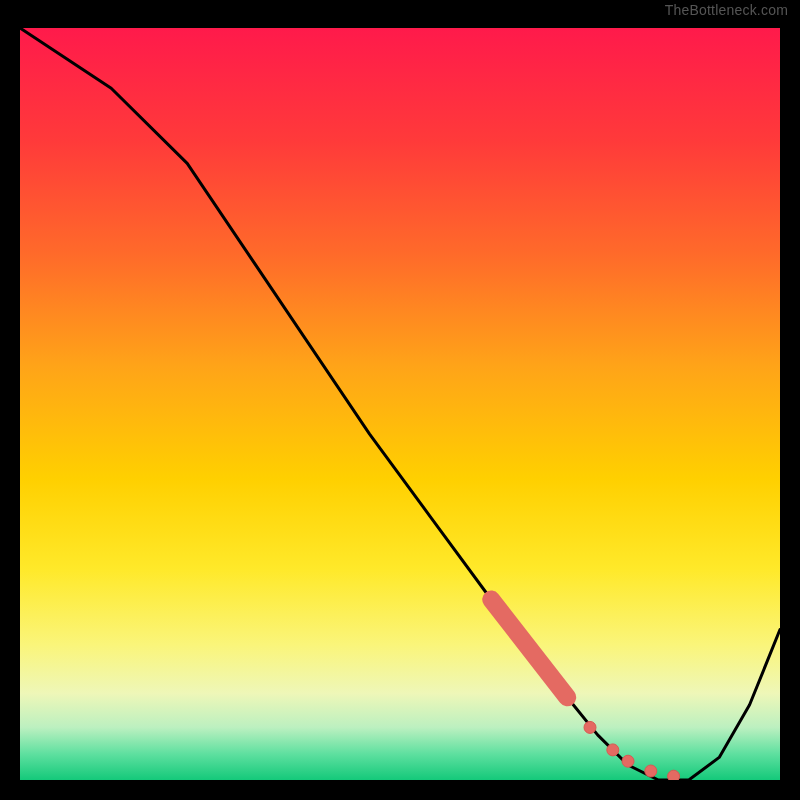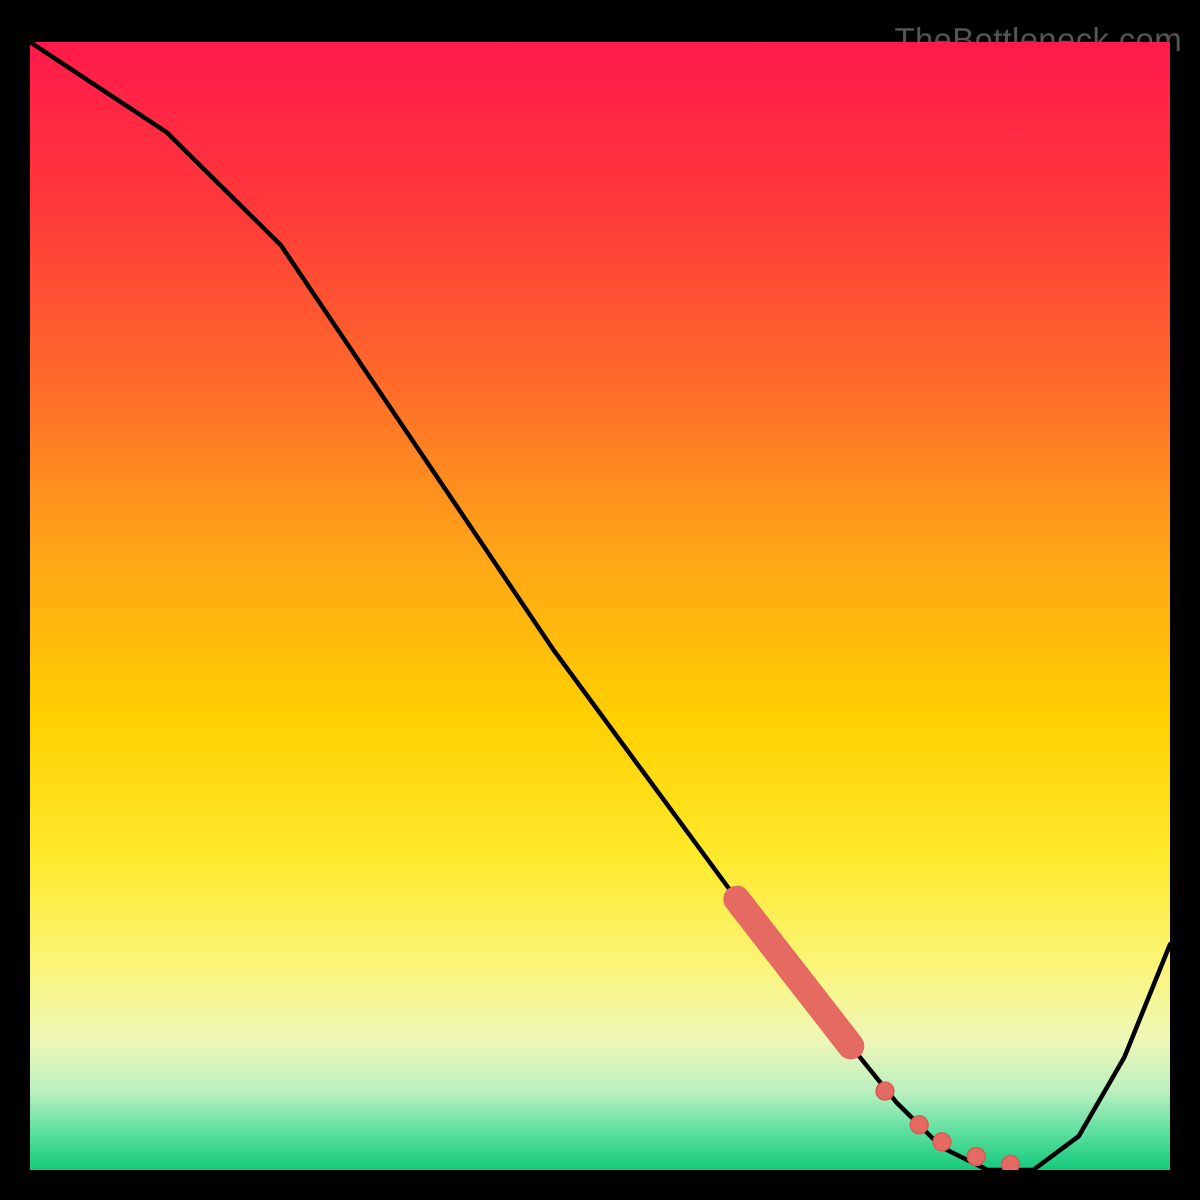--- a/index.html
+++ b/index.html
@@ -12,24 +12,24 @@
     overflow: hidden;
   }
   .frame {
     position: relative;
     width: 800px;
     height: 800px;
     background: #000;
   }
   .watermark {
     position: absolute;
-    top: 14px;
+    top: 2px;
     right: 12px;
     color: #555;
-    font-size: 22px;
+    font-size: 14px;
     font-weight: 500;
     letter-spacing: 0.2px;
     user-select: none;
   }
   .plot {
     position: absolute;
     left: 20px;
     top: 28px;
     width: 760px;
     height: 752px;

